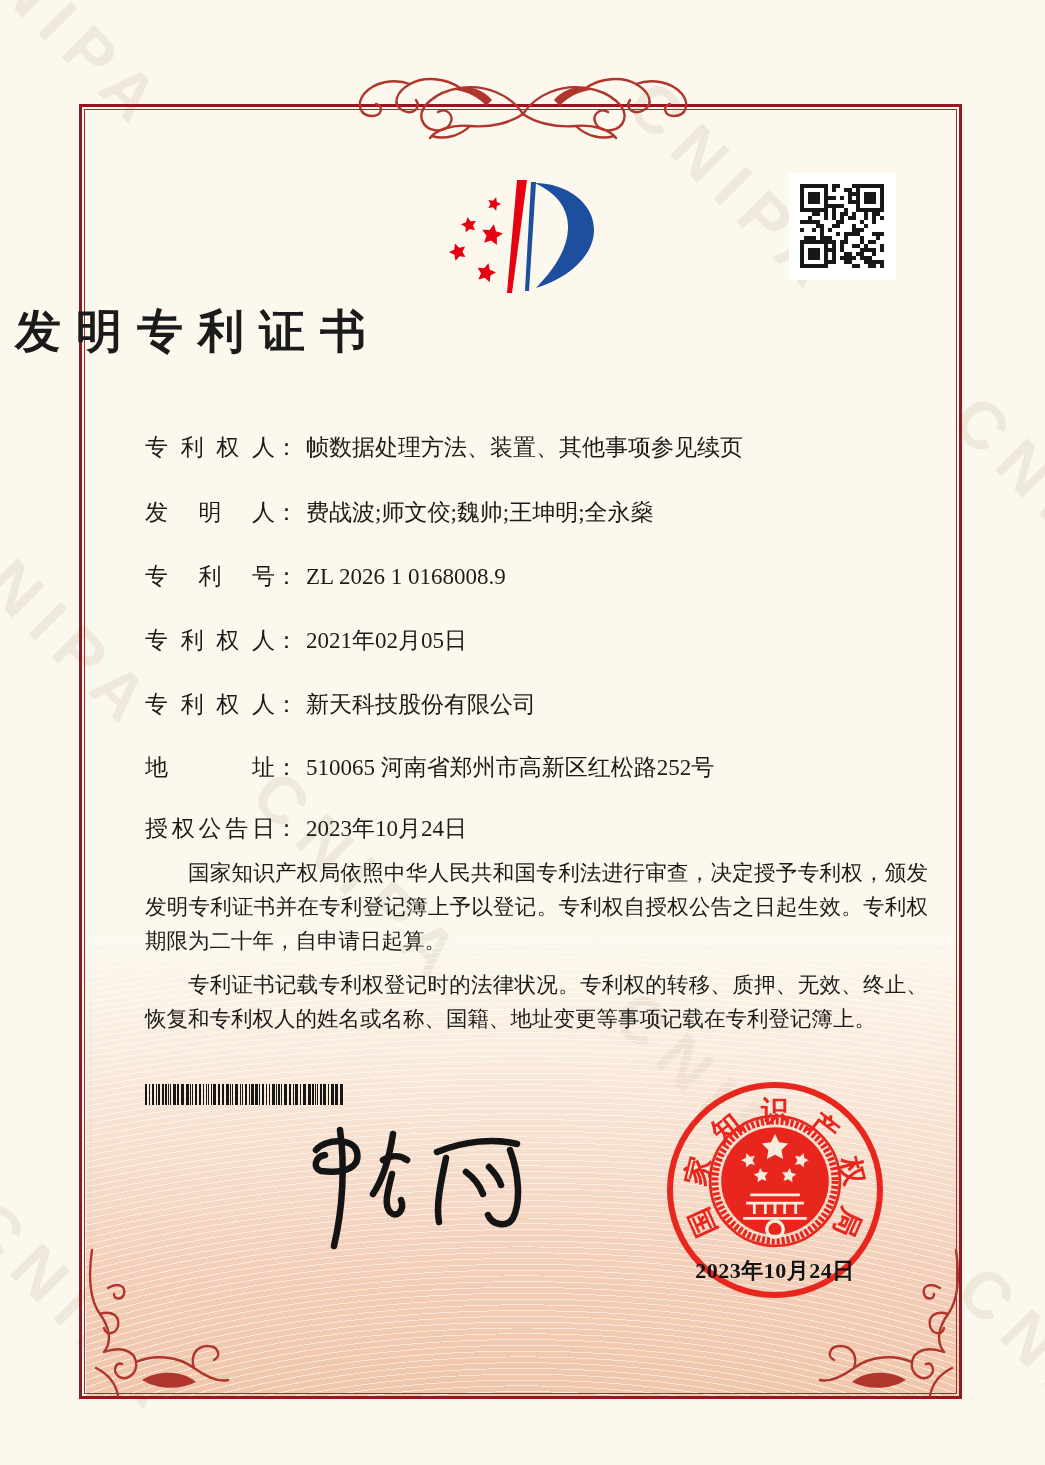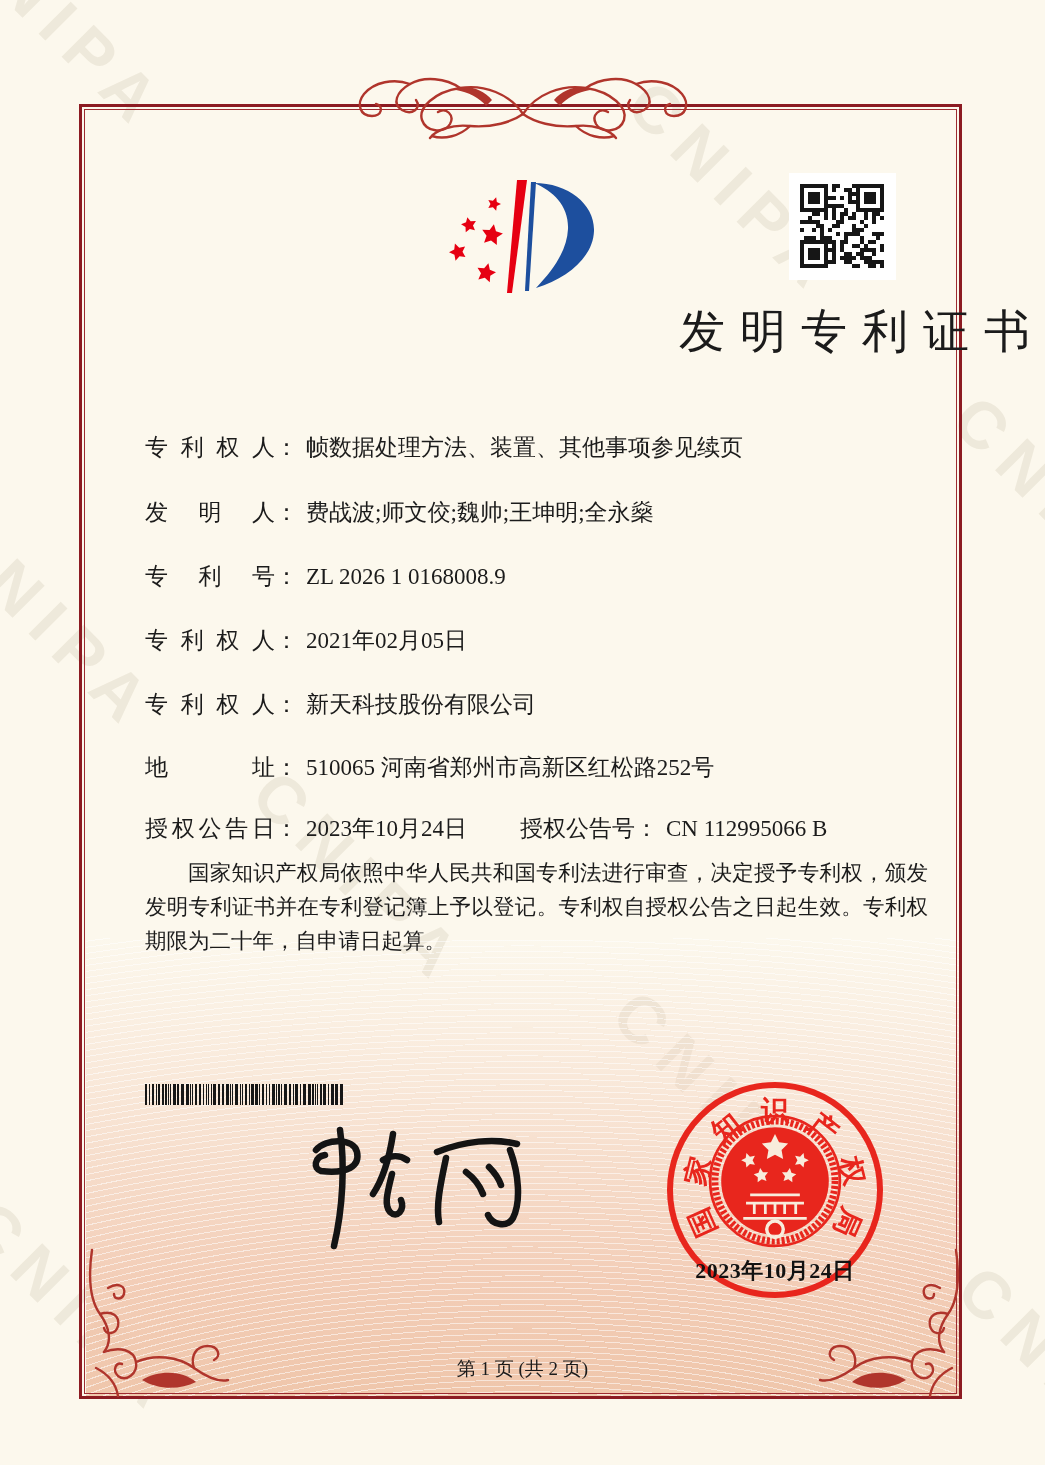--- a/index.html
+++ b/index.html
@@ -38,22 +38,22 @@
   .orn-top{left:352px;top:74px;}
   .orn-bl{left:84px;top:1248px;}
   .orn-br{left:816px;top:1248px;transform:scaleX(-1);}
   
   .certno{position:absolute;left:133px;top:176px;font-size:21px;letter-spacing:2px;z-index:4;}
   .logo{position:absolute;left:438px;top:152px;z-index:4;}
   .qrbox{position:absolute;left:789px;top:173px;width:107px;height:107px;background:#fff;z-index:4;}
   .qr{position:absolute;left:11px;top:11px;width:84px;height:84px;}
   .qr b{position:absolute;width:4px;height:4px;background:#161616;}
   .title{
-    position:absolute;left:0;width:100%;top:301px;text-align:right;
-    font-size:46px;font-weight:400;letter-spacing:15px;text-indent:15px;z-index:4;
+    position:absolute;left:0;width:100%;top:301px;text-align:left;
+    font-size:46px;font-weight:700;letter-spacing:15px;text-indent:15px;z-index:4;
   }
   
   .fields{position:absolute;left:145px;top:0;width:790px;z-index:4;}
   .frow{position:absolute;left:0;width:790px;font-size:23px;white-space:nowrap;}
   .flabel{
     display:inline-block;width:130px;vertical-align:bottom;
     text-align:justify;text-align-last:justify;text-justify:inter-character;
   }
   .fcolon{display:inline-block;}
   .fvalue{margin-left:8px;}
@@ -417,28 +417,26 @@
       <span class="flabel">专利权人</span><span class="fcolon">：</span><span class="fvalue">2021年02月05日</span>
     </div>
     <div class="frow r5">
       <span class="flabel">专利权人</span><span class="fcolon">：</span><span class="fvalue">新天科技股份有限公司</span>
     </div>
     <div class="frow r6">
       <span class="flabel">地址</span><span class="fcolon">：</span><span class="fvalue">510065 河南省郑州市高新区红松路252号</span>
     </div>
     <div class="frow r7">
       <span class="flabel">授权公告日</span><span class="fcolon">：</span><span class="fvalue">2023年10月24日</span>
-      <span class="auth2">
-        <span>授权公告号</span><span>：</span><span class="fvalue">CN 112995066 B</span>
-      </span>
     </div>
   </div>
 
   <div class="paras">
     <p>国家知识产权局依照中华人民共和国专利法进行审查，决定授予专利权，颁发发明专利证书并在专利登记簿上予以登记。专利权自授权公告之日起生效。专利权期限为二十年，自申请日起算。</p>
+    <p>专利证书记载专利权登记时的法律状况。专利权的转移、质押、无效、终止、恢复和专利权人的姓名或名称、国籍、地址变更等事项记载在专利登记簿上。</p>
   </div>
 
   <div class="barcode" id="barcode"><i style="width: 2px; margin-right: 2px;"></i><i style="width: 1px; margin-right: 2px;"></i><i style="width: 2px; margin-right: 2px;"></i><i style="width: 1px; margin-right: 1px;"></i><i style="width: 2px; margin-right: 2px;"></i><i style="width: 2px; margin-right: 1px;"></i><i style="width: 2px; margin-right: 1px;"></i><i style="width: 1px; margin-right: 1px;"></i><i style="width: 1px; margin-right: 2px;"></i><i style="width: 3px; margin-right: 1px;"></i><i style="width: 2px; margin-right: 2px;"></i><i style="width: 3px; margin-right: 2px;"></i><i style="width: 3px; margin-right: 1px;"></i><i style="width: 1px; margin-right: 1px;"></i><i style="width: 1px; margin-right: 2px;"></i><i style="width: 2px; margin-right: 2px;"></i><i style="width: 2px; margin-right: 2px;"></i><i style="width: 1px; margin-right: 2px;"></i><i style="width: 1px; margin-right: 1px;"></i><i style="width: 1px; margin-right: 2px;"></i><i style="width: 1px; margin-right: 1px;"></i><i style="width: 3px; margin-right: 2px;"></i><i style="width: 2px; margin-right: 2px;"></i><i style="width: 2px; margin-right: 2px;"></i><i style="width: 3px; margin-right: 1px;"></i><i style="width: 1px; margin-right: 1px;"></i><i style="width: 1px; margin-right: 2px;"></i><i style="width: 3px; margin-right: 2px;"></i><i style="width: 1px; margin-right: 1px;"></i><i style="width: 1px; margin-right: 2px;"></i><i style="width: 2px; margin-right: 2px;"></i><i style="width: 1px; margin-right: 1px;"></i><i style="width: 3px; margin-right: 1px;"></i><i style="width: 3px; margin-right: 1px;"></i><i style="width: 1px; margin-right: 2px;"></i><i style="width: 2px; margin-right: 2px;"></i><i style="width: 1px; margin-right: 2px;"></i><i style="width: 1px; margin-right: 2px;"></i><i style="width: 3px; margin-right: 1px;"></i><i style="width: 1px; margin-right: 1px;"></i><i style="width: 2px; margin-right: 1px;"></i><i style="width: 1px; margin-right: 2px;"></i><i style="width: 3px; margin-right: 2px;"></i><i style="width: 2px; margin-right: 2px;"></i><i style="width: 1px; margin-right: 1px;"></i><i style="width: 3px; margin-right: 2px;"></i><i style="width: 1px; margin-right: 2px;"></i><i style="width: 3px; margin-right: 2px;"></i><i style="width: 3px; margin-right: 1px;"></i><i style="width: 2px; margin-right: 1px;"></i><i style="width: 1px; margin-right: 1px;"></i><i style="width: 1px; margin-right: 2px;"></i><i style="width: 2px; margin-right: 1px;"></i><i style="width: 3px; margin-right: 2px;"></i><i style="width: 1px; margin-right: 2px;"></i><i style="width: 3px; margin-right: 1px;"></i><i style="width: 3px; margin-right: 2px;"></i><i style="width: 3px; margin-right: 2px;"></i></div>
 
 
   <svg class="sig" width="262" height="152" viewBox="0 0 262 152">
     <g fill="none" stroke="#141414" stroke-width="6.5" stroke-linecap="round" stroke-linejoin="round">
       <path d="M52,18 C57,52 55,96 46,134"></path>
       <path d="M28,38 C38,26 66,26 69,40 C72,54 60,62 33,59 C25,57 26,45 37,43"></path>
       <path d="M105,22 C101,48 93,70 85,82"></path>
@@ -473,15 +471,14 @@
     <span class="sc sc1">国</span>
     <span class="sc sc2">家</span>
     <span class="sc sc3">知</span>
     <span class="sc sc4">识</span>
     <span class="sc sc5">产</span>
     <span class="sc sc6">权</span>
     <span class="sc sc7">局</span>
     <div class="sealdate">2023年10月24日</div>
   </div>
 
-  <div class="pageno">第 1 页 (共 2 页)</div>
 
 </div>
 
 </body></html>

